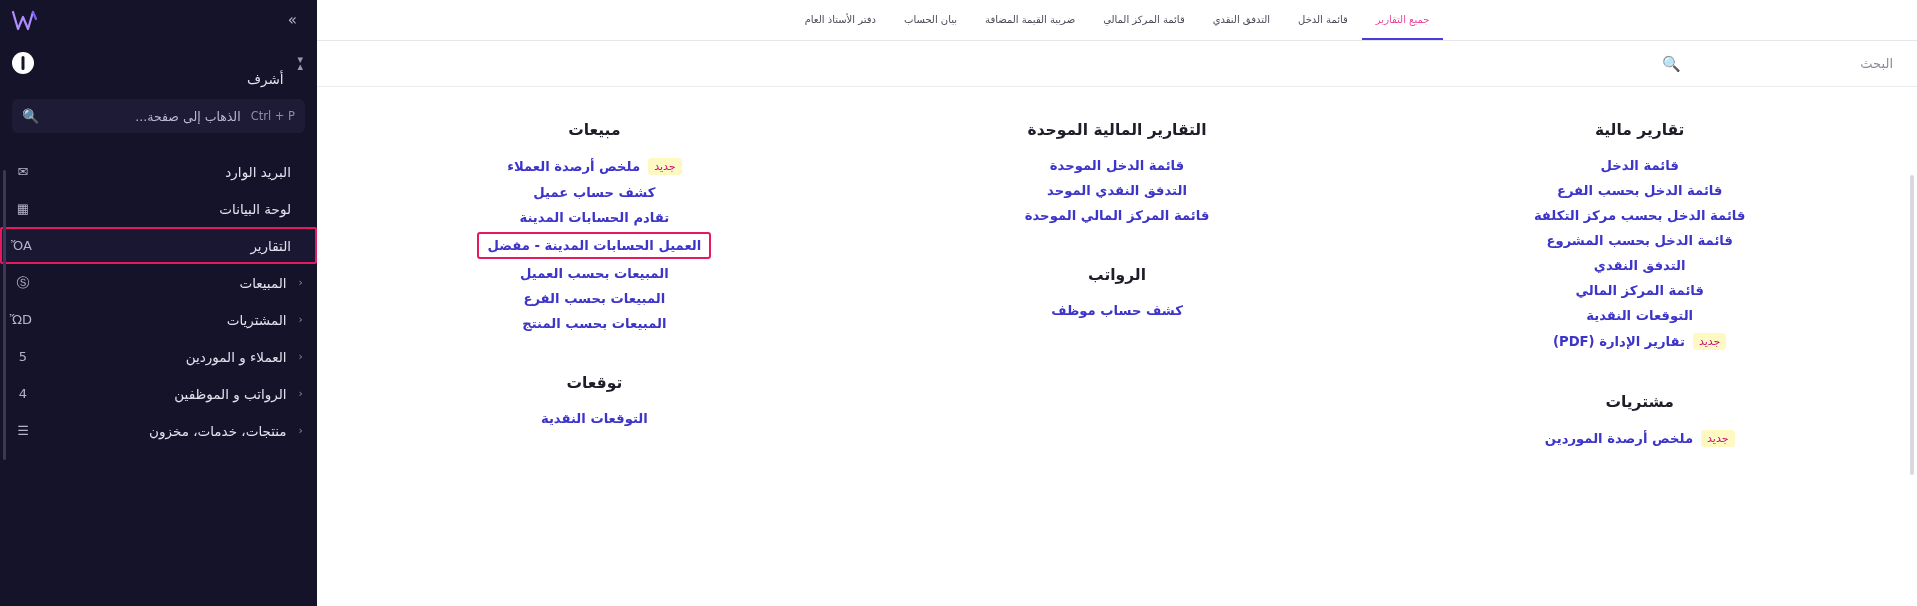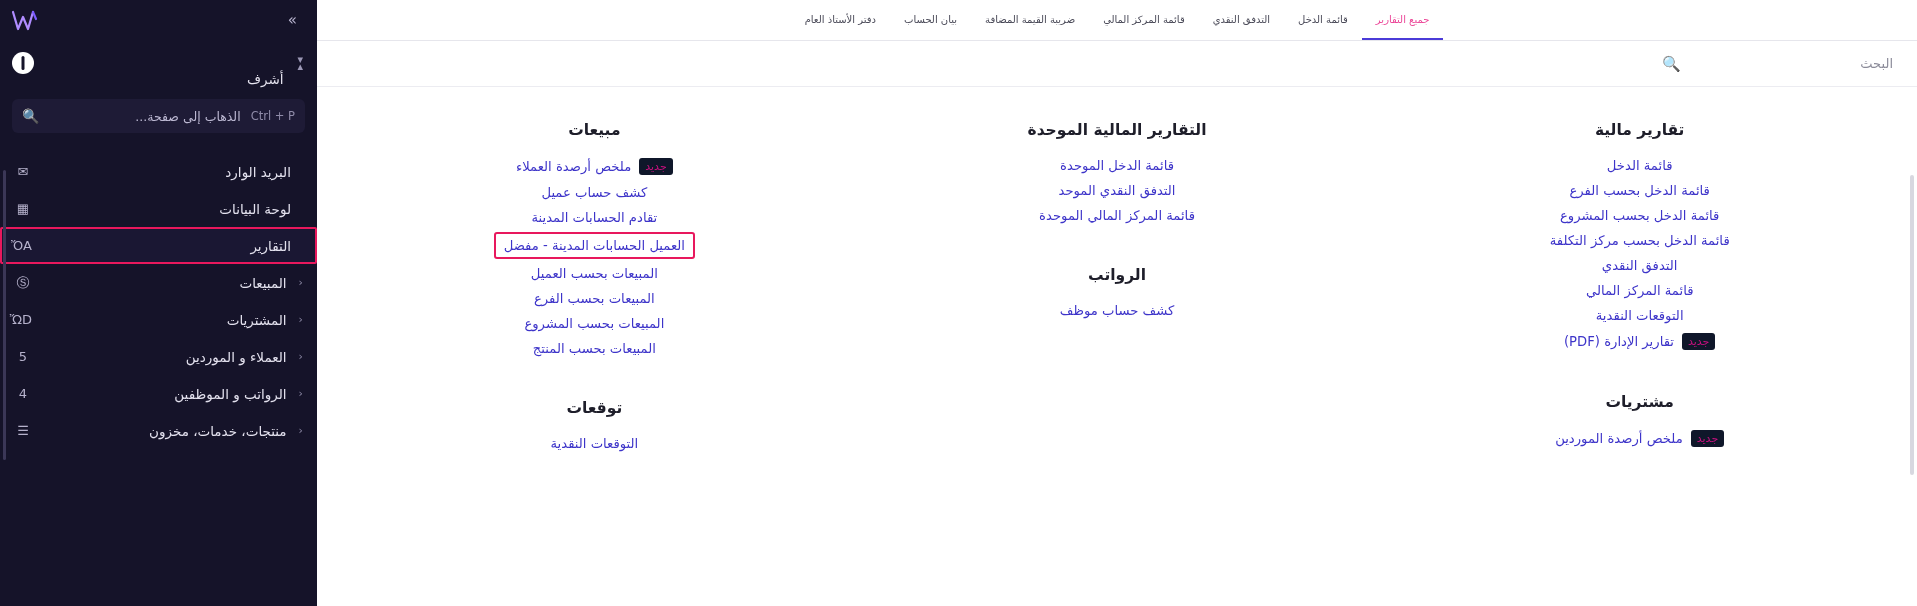--- a/index.html
+++ b/index.html
@@ -278,23 +278,24 @@
     align-items: center;
     justify-content: center;
     gap: 8px;
     padding: 5px 0;
   }
   .link {
     color: #3d34c9;
     font-size: 13.2px;
     cursor: pointer;
     text-align: center;
+    font-weight: bold;
   }
   .badge-new {
-    background: #0f172a;
+    background: #fef9c3;
     color: #c6107e;
     font-size: 11px;
     border-radius: 3px;
     padding: 2px 6px;
     line-height: 1.2;
     white-space: nowrap;
   }
   .link-row.boxed {
     border: 2px solid #e8185d;
     border-radius: 3px;
@@ -348,26 +349,26 @@
                   <span class="link">قائمة الدخل</span>
                 </div>
               </div>
               <div class="boxed-wrap">
                 <div class="link-row">
                   <span class="link">قائمة الدخل بحسب الفرع</span>
                 </div>
               </div>
               <div class="boxed-wrap">
                 <div class="link-row">
+                  <span class="link">قائمة الدخل بحسب مركز التكلفة</span>
+                </div>
+              </div>
+              <div class="boxed-wrap">
+                <div class="link-row">
                   <span class="link">قائمة الدخل بحسب المشروع</span>
-                </div>
-              </div>
-              <div class="boxed-wrap">
-                <div class="link-row">
-                  <span class="link">قائمة الدخل بحسب مركز التكلفة</span>
                 </div>
               </div>
               <div class="boxed-wrap">
                 <div class="link-row">
                   <span class="link">التدفق النقدي</span>
                 </div>
               </div>
               <div class="boxed-wrap">
                 <div class="link-row">
                   <span class="link">قائمة المركز المالي</span>
@@ -448,25 +449,20 @@
                 </div>
               </div>
               <div class="boxed-wrap">
                 <div class="link-row">
                   <span class="link">المبيعات بحسب العميل</span>
                 </div>
               </div>
               <div class="boxed-wrap">
                 <div class="link-row">
                   <span class="link">المبيعات بحسب الفرع</span>
-                </div>
-              </div>
-              <div class="boxed-wrap">
-                <div class="link-row">
-                  <span class="link">المبيعات بحسب المشروع</span>
                 </div>
               </div>
               <div class="boxed-wrap">
                 <div class="link-row">
                   <span class="link">المبيعات بحسب المنتج</span>
                 </div>
               </div>
             </div>
             <div class="col-sec">
               <div class="sec-title">توقعات</div>

